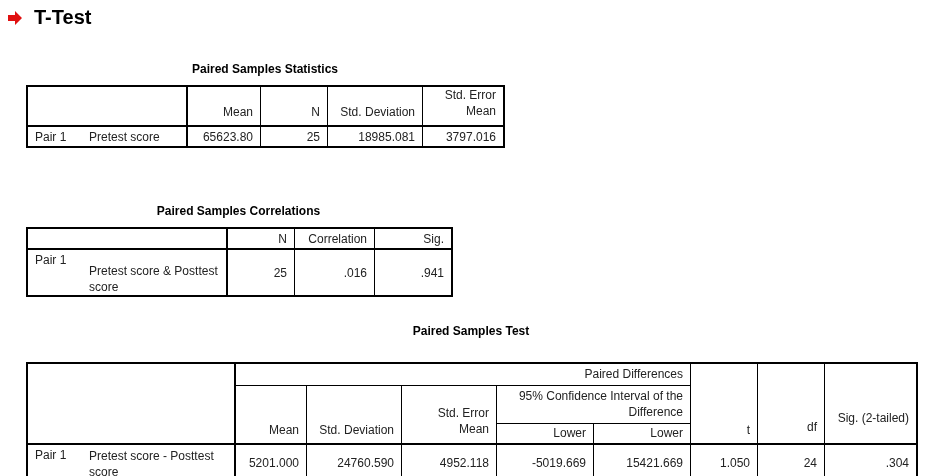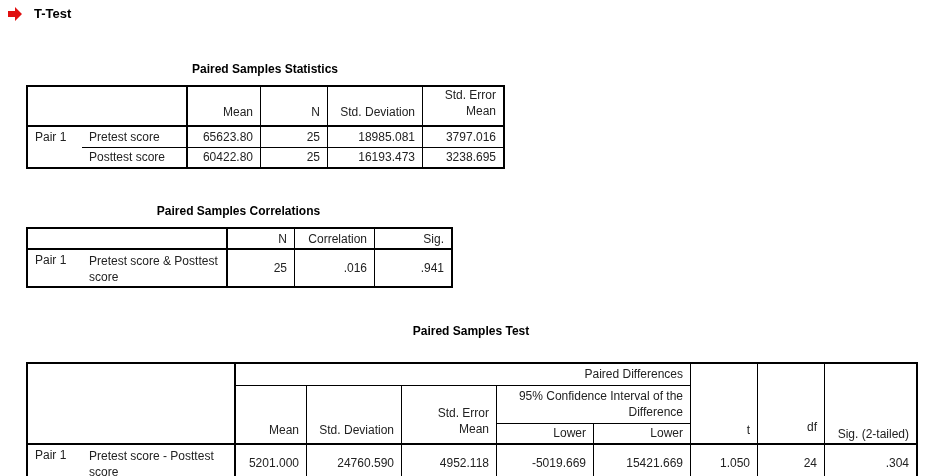--- a/index.html
+++ b/index.html
@@ -1,20 +1,20 @@
 <!DOCTYPE html>
 <html><head>
 <meta charset="utf-8">
 <style>
   html, body { margin:0; padding:0; background:#fff; }
   body { width:936px; height:476px; position:relative; overflow:hidden;
          font-family:"Liberation Sans", sans-serif; color:#000; }
   .title { position:absolute; left:8px; top:6px; display:flex; align-items:center; }
   .title .arrow { width:14px; height:14px; margin-right:12px; }
-  .title .txt { font-size:13px; font-weight:bold; }
+  .title .txt { font-size:20px; font-weight:bold; }
   .caption { position:absolute; font-size:12px; font-weight:bold; text-align:center; }
   table { position:absolute; border-collapse:collapse; font-size:12px; color:#222; }
   table.outer { border:2px solid #000; }
   td { padding:0 7px; border:1px solid #000; vertical-align:bottom; white-space:nowrap; }
   td.num { text-align:right; vertical-align:middle; }
   td.hc { text-align:right; }
   td.lbl { vertical-align:top; }
   .nob-lr { border-left:none; border-right:none; }
   .thick-l { border-left:2px solid #000 !important; }
   .thick-b { border-bottom:2px solid #000 !important; }
@@ -41,61 +41,53 @@
     <td class="hc" style="padding-bottom:6px; line-height:16px;"><span>Std. Error</span><br><span>Mean</span></td>
   </tr>
   <tr style="height:21px;">
     <td class="lbl" style="border-right:none; border-bottom:none; vertical-align:middle;">Pair 1</td>
     <td style="border-left:none; vertical-align:middle;">Pretest score</td>
     <td class="num thick-l">65623.80</td>
     <td class="num">25</td>
     <td class="num">18985.081</td>
     <td class="num">3797.016</td>
   </tr>
-  <tr style="height:21px;">
-    <td style="border-right:none; border-top:none;"></td>
-    <td style="border-left:none; vertical-align:middle;">Posttest score</td>
-    <td class="num thick-l">60422.80</td>
-    <td class="num">25</td>
-    <td class="num">16193.473</td>
-    <td class="num">3238.695</td>
-  </tr>
 </tbody>
   </table>
 
 <div class="caption" style="left:26px; top:204px; width:425px;">Paired Samples Correlations</div>
 <table class="outer" style="left:26px; top:227px; width:427px;">
   <tbody>
       <tr style="height:21px;" class="thick-b">
     <td style="border-right:none; width:40px;"></td>
     <td style="border-left:none; width:130px;"></td>
     <td class="hc thick-l" style="vertical-align:middle; width:52px;">N</td>
     <td class="hc" style="vertical-align:middle; width:65px;">Correlation</td>
     <td class="hc" style="vertical-align:middle;">Sig.</td>
   </tr>
   <tr style="height:38px;">
     <td class="lbl" style="border-right:none; padding-top:3px;">Pair 1</td>
-    <td class="lbl" style="border-left:none; padding-top:3px; line-height:16px;"><span>Pretest score &amp; Posttest</span><br><span>score</span></td>
+    <td class="lbl" style="border-left:none; padding-top:13px; line-height:16px;"><span>Pretest score &amp; Posttest</span><br><span>score</span></td>
     <td class="num thick-l">25</td>
     <td class="num">.016</td>
     <td class="num">.941</td>
   </tr>
 </tbody>
   </table>
 
 <div class="caption" style="left:26px; top:324px; width:890px;">Paired Samples Test</div>
 <table class="outer" style="left:26px; top:362px; width:892px;">
   <tbody>
       <tr style="height:22px;">
     <td rowspan="3" style="border-right:none; width:40px;" class="thick-b"></td>
     <td rowspan="3" style="border-left:none; width:138px;" class="thick-b"></td>
     <td colspan="5" class="hc thick-l" style="vertical-align:middle;">Paired Differences</td>
     <td rowspan="3" class="hc thick-b" style="width:52px; padding-bottom:6px;">t</td>
     <td rowspan="3" class="hc thick-b" style="width:52px; padding-bottom:9px;">df</td>
-    <td rowspan="3" class="hc thick-b" style="padding-bottom:2px;margin-top:24px;">Sig. (2-tailed)</td>
+    <td rowspan="3" class="hc thick-b" style="padding-bottom:18px;margin-top:24px;">Sig. (2-tailed)</td>
   </tr>
   <tr style="height:38px;">
     <td rowspan="2" class="hc thick-l thick-b" style="width:56px; padding-bottom:6px;">Mean</td>
     <td rowspan="2" class="hc thick-b" style="width:80px; padding-bottom:6px;">Std. Deviation</td>
     <td rowspan="2" class="hc thick-b" style="width:80px; padding-bottom:6px; line-height:16px;"><span>Std. Error</span><br><span>Mean</span></td>
     <td colspan="2" class="hc" style="vertical-align:middle; line-height:16px;"><span>95% Confidence Interval of the</span><br><span>Difference</span></td>
   </tr>
   <tr style="height:21px;" class="thick-b">
     <td class="hc" style="vertical-align:middle; width:82px;">Lower</td>
     <td class="hc" style="vertical-align:middle; width:82px;">Lower</td>

